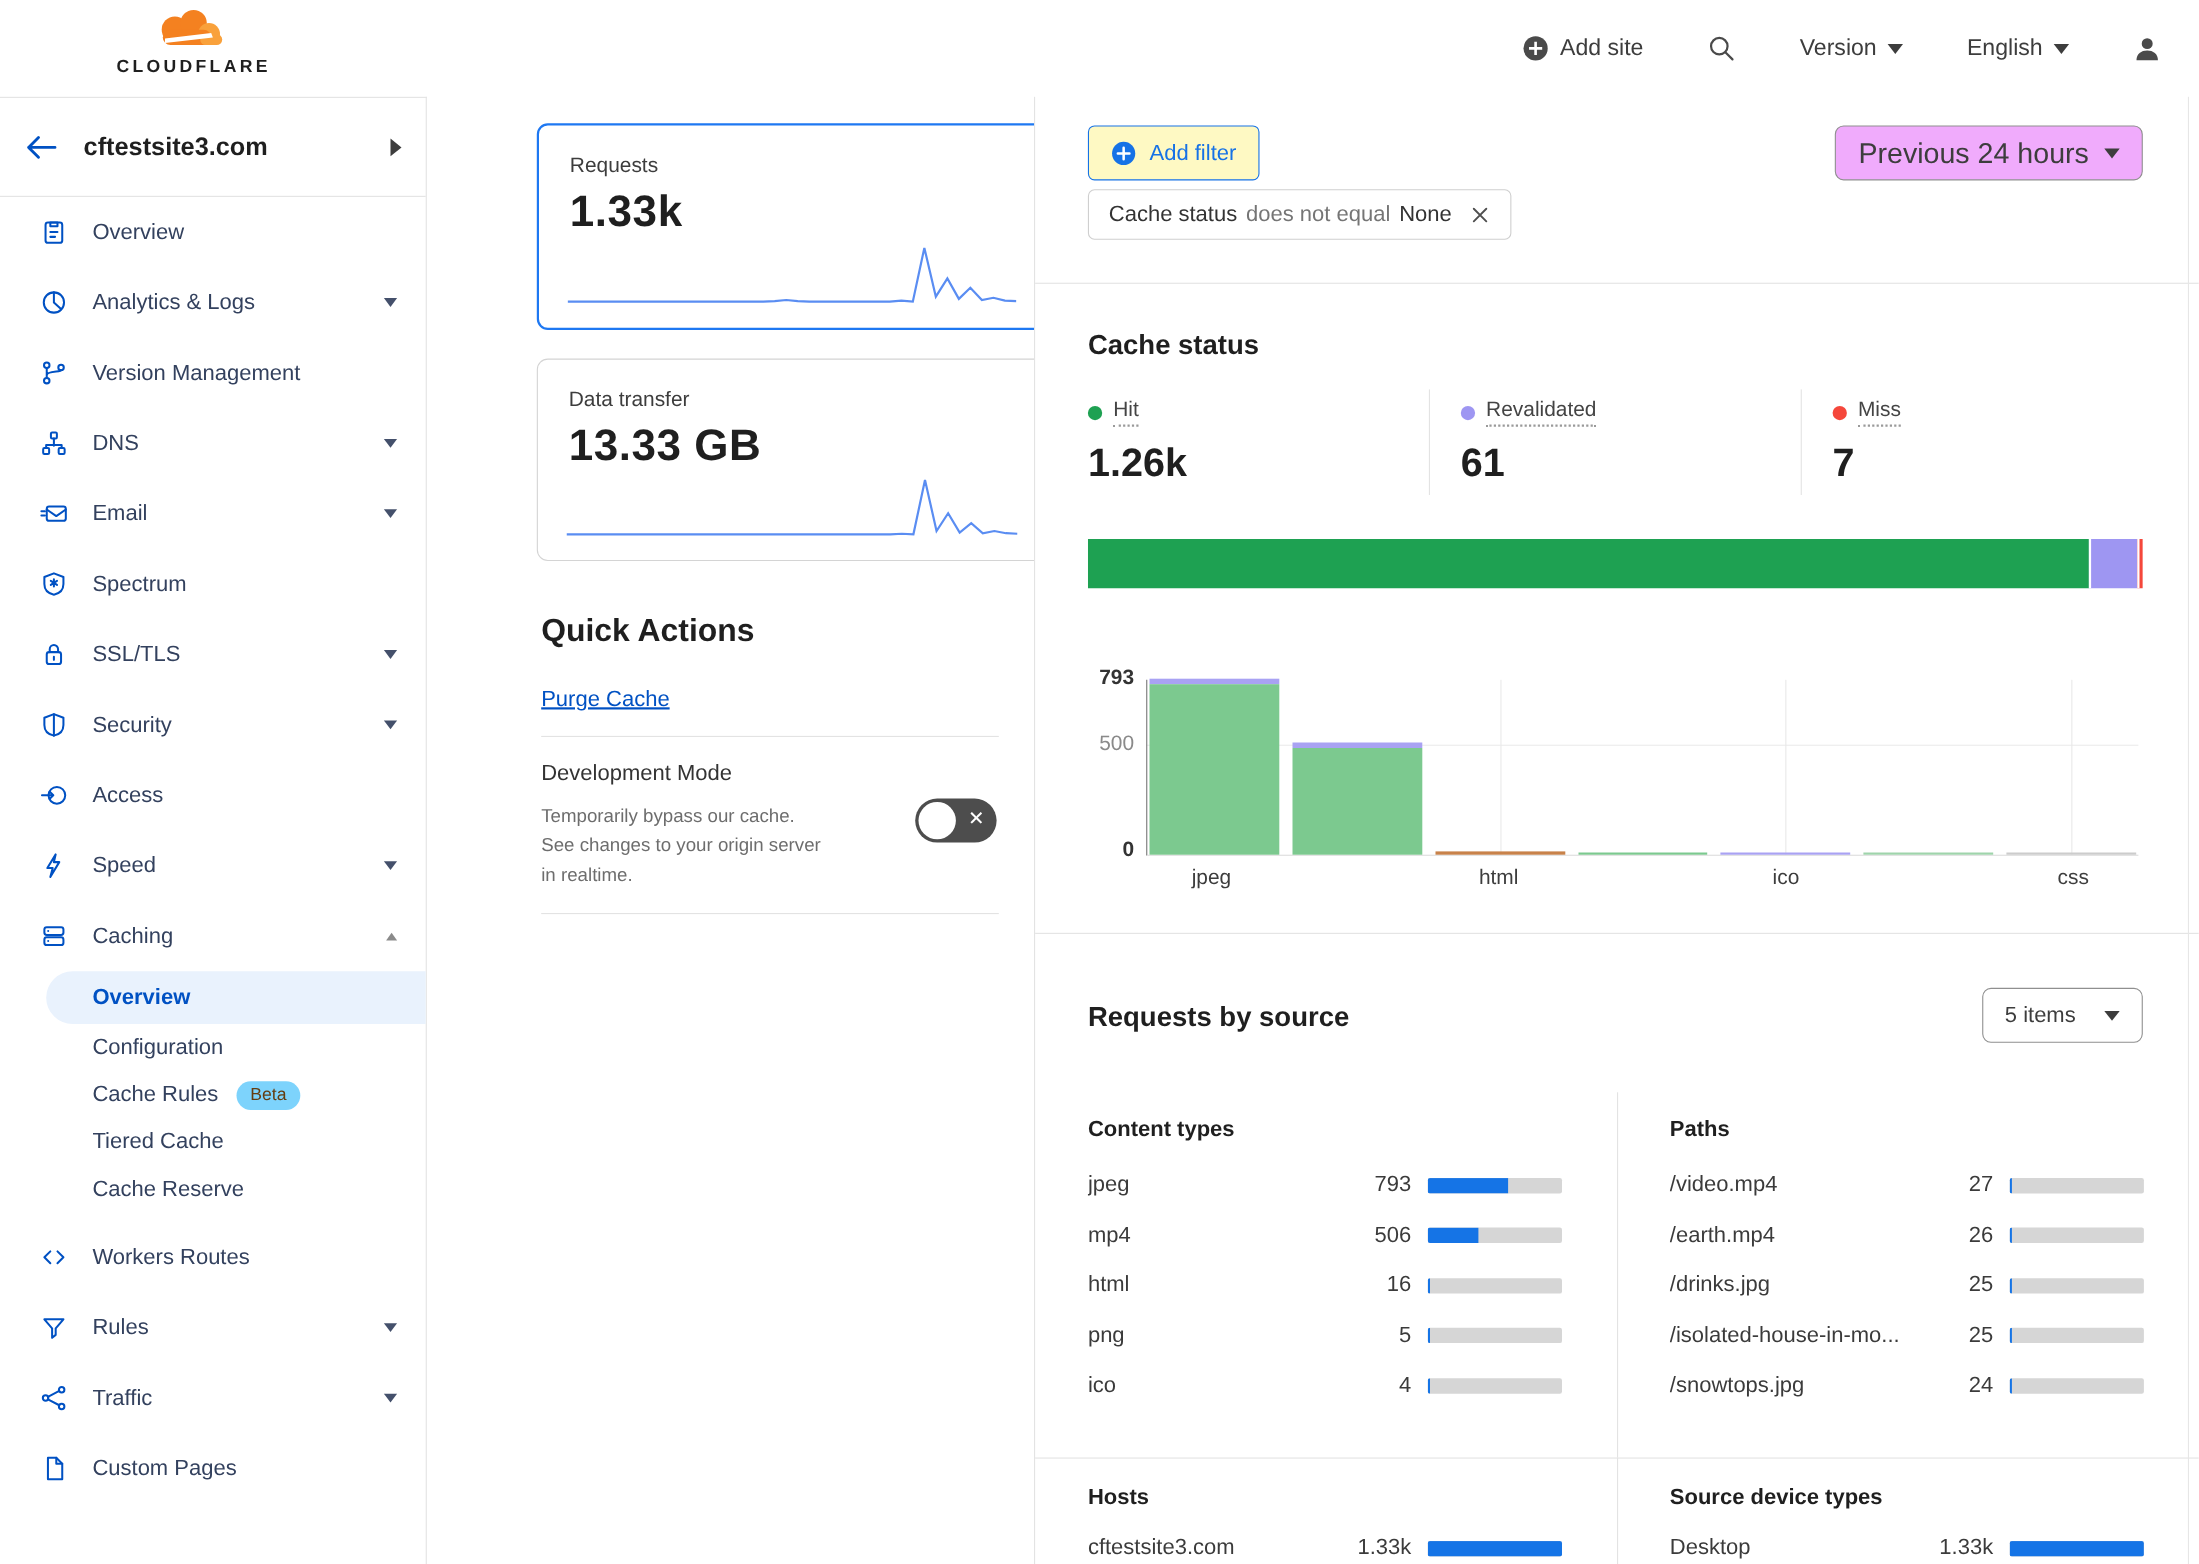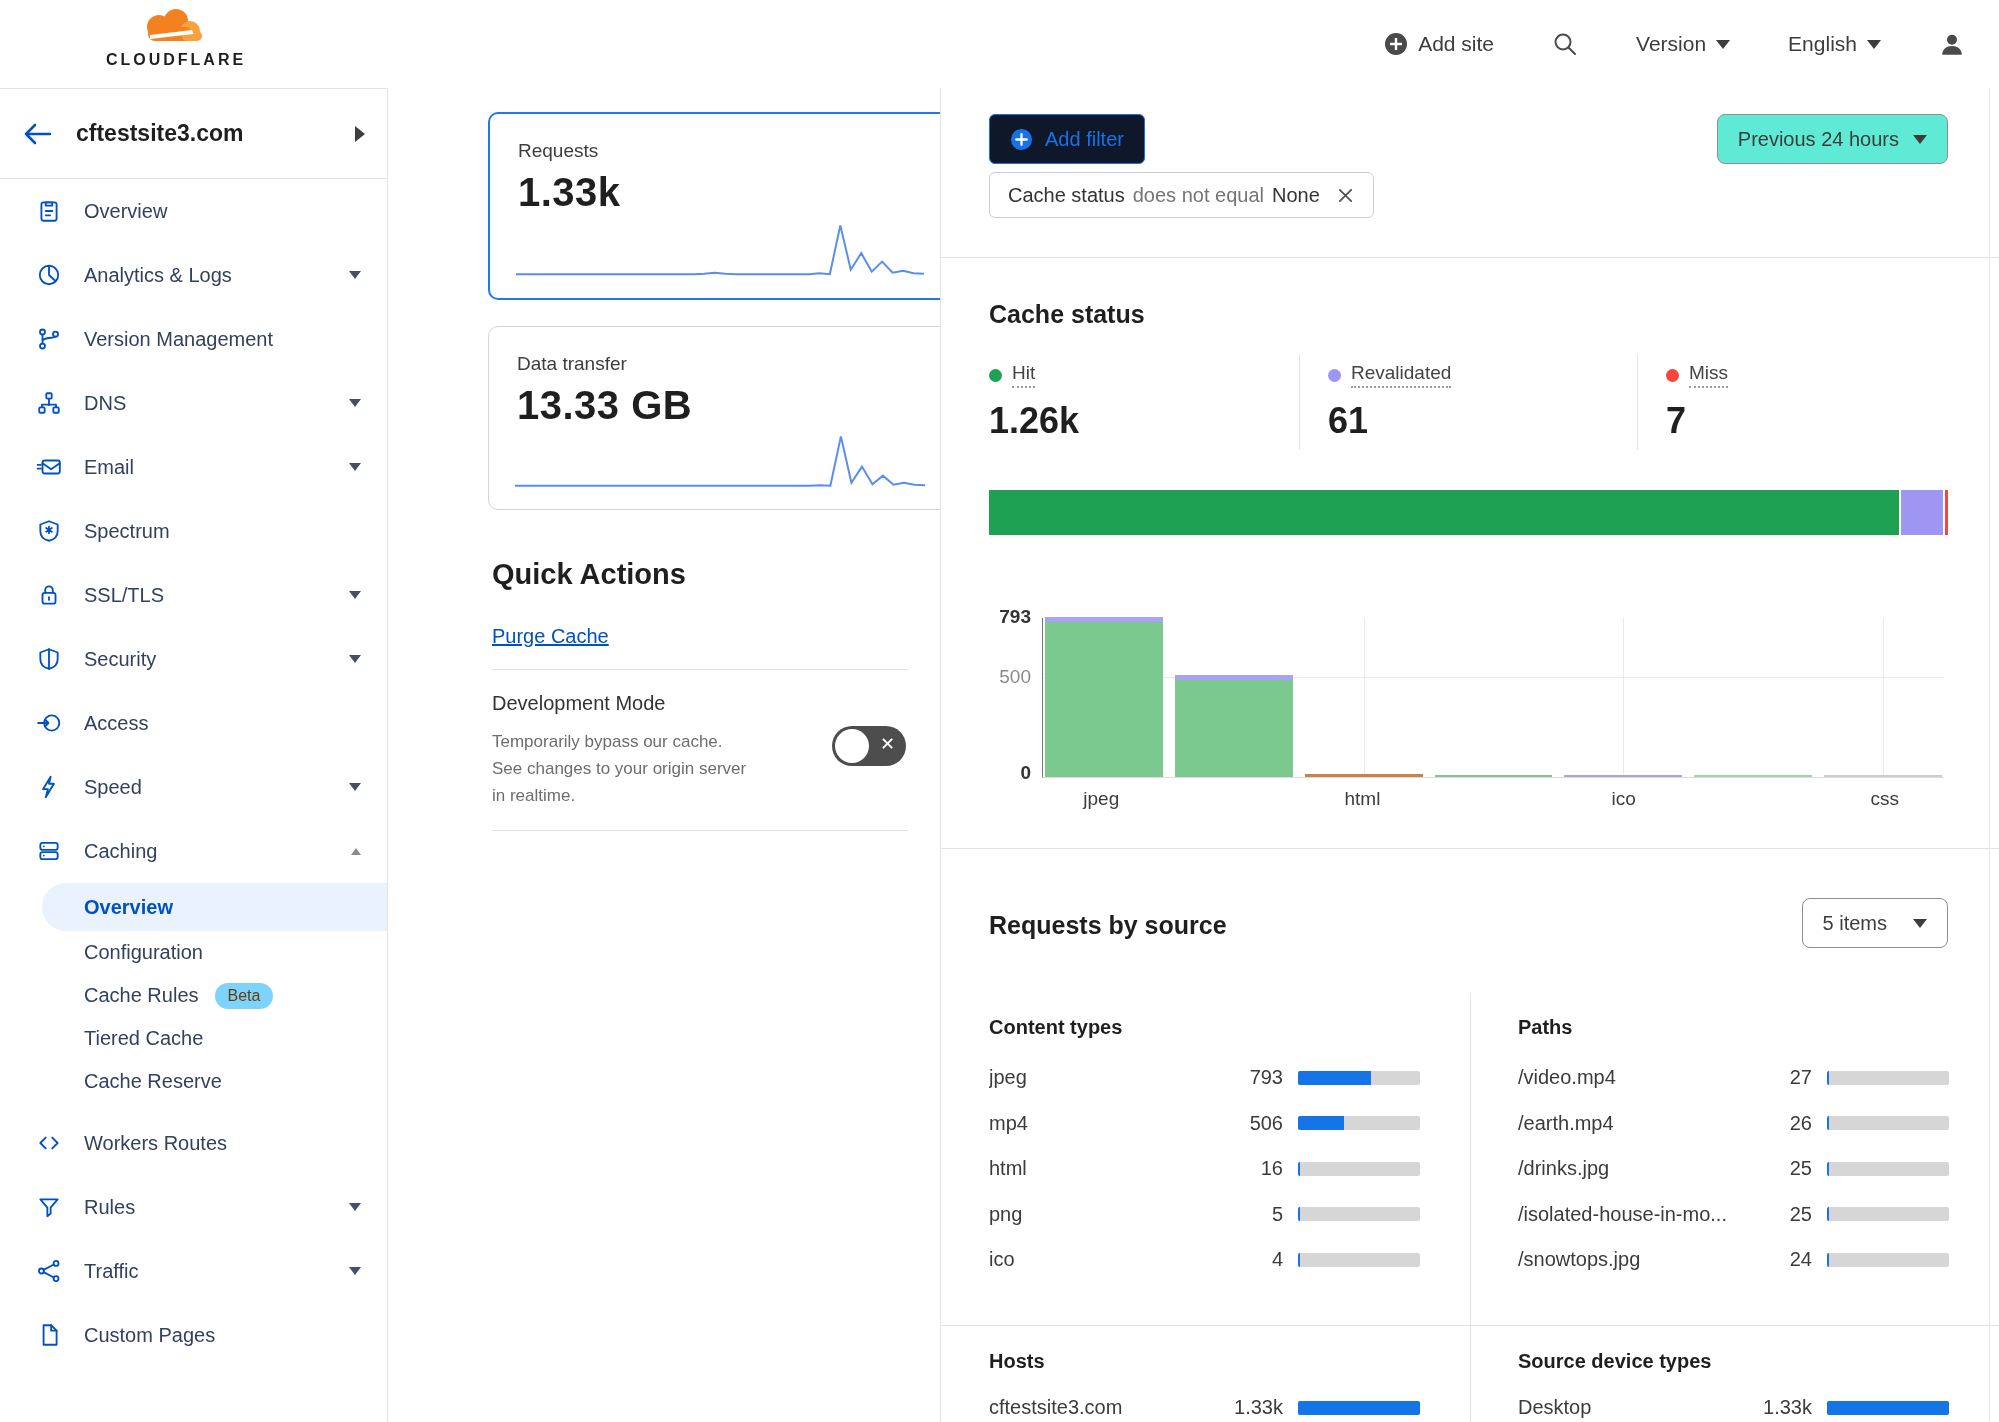--- a/index.html
+++ b/index.html
@@ -44,27 +44,27 @@
 .mid-divider { position:absolute; left:492px; width:416px; height:1px; background:#e3e3e3; }
 #dev-title { position:absolute; left:492px; top:692px; font-size:20px; color:#333; }
 #dev-desc { position:absolute; left:492px; top:728px; width:262px; font-size:17px; line-height:27px; color:#6d6d6d; }
 #dev-toggle { position:absolute; left:832px; top:726px; width:74px; height:40px; background:#4d4d4d; border-radius:20px; cursor:pointer; }
 #dev-toggle .knob { position:absolute; left:3px; top:3px; width:34px; height:34px; background:#fff; border-radius:50%; }
 #dev-toggle .toggle-x { position:absolute; right:11px; top:7px; color:#fff; font-size:18px; }
 
 
 #main { position:absolute; left:940px; top:88px; right:0; bottom:0; border-left:1px solid #e3e3e3; background:#fff; }
 #edge-line { position:absolute; right:9px; top:88px; bottom:0; width:1px; background:#e6e6e6; }
-#add-filter { position:absolute; left:48px; top:26px; height:50px; display:flex; align-items:center; gap:12px; padding:0 20px; border:1.5px solid #1672e6; border-radius:6px; color:#1672e6; font-size:20px; cursor:pointer; background:#0f172a; }
+#add-filter { position:absolute; left:48px; top:26px; height:50px; display:flex; align-items:center; gap:12px; padding:0 20px; border:1.5px solid #1672e6; border-radius:6px; color:#1672e6; font-size:20px; cursor:pointer; background:#fef9c3; }
 #filter-chip { position:absolute; left:48px; top:84px; height:46px; display:flex; align-items:center; padding:0 18px; border:1px solid #cfcfcf; border-radius:6px; font-size:20px; background:#fff; }
 #filter-chip .f-field { color:#333; }
 #filter-chip .f-op { color:#757575; margin-left:8px; }
 #filter-chip .f-val { color:#333; margin-left:8px; }
 #filter-chip .chip-x { margin-left:16px; cursor:pointer; display:flex; }
-#time-range { position:absolute; right:51px; top:26px; height:50px; display:flex; align-items:center; gap:14px; padding:0 20px; border:1px solid #8f8f8f; border-radius:8px; font-size:20px; color:#3d3d3d; cursor:pointer; background:#5eead4; }
+#time-range { position:absolute; right:51px; top:26px; height:50px; display:flex; align-items:center; gap:14px; padding:0 20px; border:1px solid #8f8f8f; border-radius:8px; font-size:26px; color:#3d3d3d; cursor:pointer; background:#f0abfc; }
 .h-divider { position:absolute; left:0; right:0; height:1px; background:#e3e3e3; }
 #cs-title { position:absolute; left:48px; top:212px; font-size:25px; font-weight:bold; color:#1f1f1f; }
 .stat-group { position:absolute; top:274px; }
 .stat-head { display:flex; align-items:center; gap:10px; }
 .stat-dot { width:13px; height:13px; border-radius:50%; }
 .stat-label { font-size:19px; color:#444; border-bottom:2px dotted #9a9a9a; padding-bottom:2px; }
 .stat-value { font-size:36px; font-weight:bold; color:#1f1f1f; margin-top:12px; }
 .stat-vdiv { position:absolute; top:266px; width:1px; height:96px; background:#e3e3e3; }
 #stacked-bar { position:absolute; left:48px; right:51px; top:402px; height:45px; display:flex; overflow:hidden; }
 #stacked-bar .seg { height:100%; }

